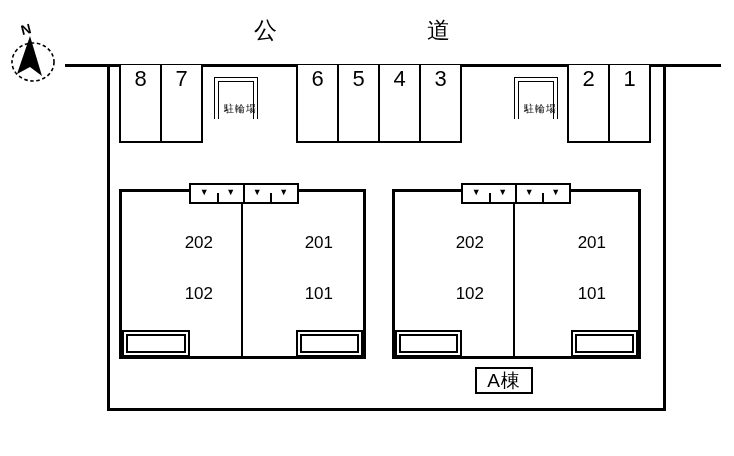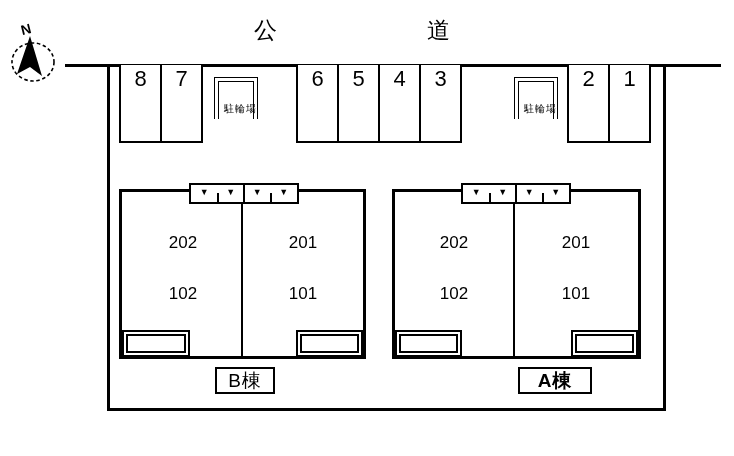--- a/index.html
+++ b/index.html
@@ -17,21 +17,21 @@
               border:1.5px solid #000;border-bottom:none;}
   .shed-label{position:absolute;left:0;right:0;bottom:5px;text-align:right;
               font-size:10px;line-height:11px;letter-spacing:1px;}
   .bldg{border:3px solid #000;background:#fff;}
   .bay{border:2px solid #000;background:#fff;z-index:2;display:flex;}
   .bay-cell{flex:1;display:flex;justify-content:center;align-items:flex-start;padding-top:3px;}
   .bay-tri{font-size:9px;line-height:9px;}
   .bay-div{position:absolute;background:#000;}
   .porch-outer{border:2px solid #000;background:#fff;}
   .porch-inner{position:absolute;inset:2px;border:2px solid #000;background:#fff;}
-  .unit-num{font-size:17px;line-height:20px;text-align:center;}
+  .unit-num{font-size:17px;line-height:20px;text-align:right;}
   .plate{border:2px solid #000;background:#fff;display:flex;align-items:center;
          justify-content:center;font-size:19px;line-height:20px;letter-spacing:1px;z-index:3;}
 </style>
 </head>
 <body>
 
 <div class="abs" id="plan" style="left:0;top:0;width:734px;height:456px;">
 
   <svg class="abs" style="left:8px;top:20px;" width="54" height="66" viewBox="0 0 54 66">
     <ellipse cx="25" cy="42" rx="21" ry="19" fill="none" stroke="#000" stroke-width="1.6" stroke-dasharray="3.5 2.6"></ellipse>
@@ -113,23 +113,20 @@
   <div class="abs porch-outer" style="left:122px;top:330px;width:68px;height:27px;">
     <div class="porch-inner"></div>
     </div>
   <div class="abs porch-outer" style="left:296px;top:330px;width:67px;height:27px;">
     <div class="porch-inner"></div>
     </div>
   <div class="abs unit-num" style="left:153px;top:233px;width:60px;">202</div>
   <div class="abs unit-num" style="left:273px;top:233px;width:60px;">201</div>
   <div class="abs unit-num" style="left:153px;top:284px;width:60px;">102</div>
   <div class="abs unit-num" style="left:273px;top:284px;width:60px;">101</div>
-  <div class="abs plate" style="left:215px;top:367px;width:60px;height:27px;">
-    <span>B棟</span>
-    </div>
 
   <div class="abs bldg" style="left:392px;top:189px;width:249px;height:170px;"></div>
   <div class="abs line" style="left:513px;top:203px;width:2px;height:156px;"></div>
   <div class="abs bay" style="left:461px;top:183px;width:110px;height:21px;">
     <div class="bay-cell">
       <span class="bay-tri">▼</span>
       </div>
     <div class="bay-cell">
       <span class="bay-tri">▼</span>
       </div>
@@ -146,17 +143,17 @@
   <div class="abs porch-outer" style="left:395px;top:330px;width:67px;height:27px;">
     <div class="porch-inner"></div>
     </div>
   <div class="abs porch-outer" style="left:571px;top:330px;width:67px;height:27px;">
     <div class="porch-inner"></div>
     </div>
   <div class="abs unit-num" style="left:424px;top:233px;width:60px;">202</div>
   <div class="abs unit-num" style="left:546px;top:233px;width:60px;">201</div>
   <div class="abs unit-num" style="left:424px;top:284px;width:60px;">102</div>
   <div class="abs unit-num" style="left:546px;top:284px;width:60px;">101</div>
-  <div class="abs plate" style="left:518px;top:367px;width:74px;height:27px;font-weight:bold;">
+  <div class="abs plate" style="left:475px;top:367px;width:58px;height:27px;">
     <span>A棟</span>
     </div>
 
 </div>
 
 </body></html>

